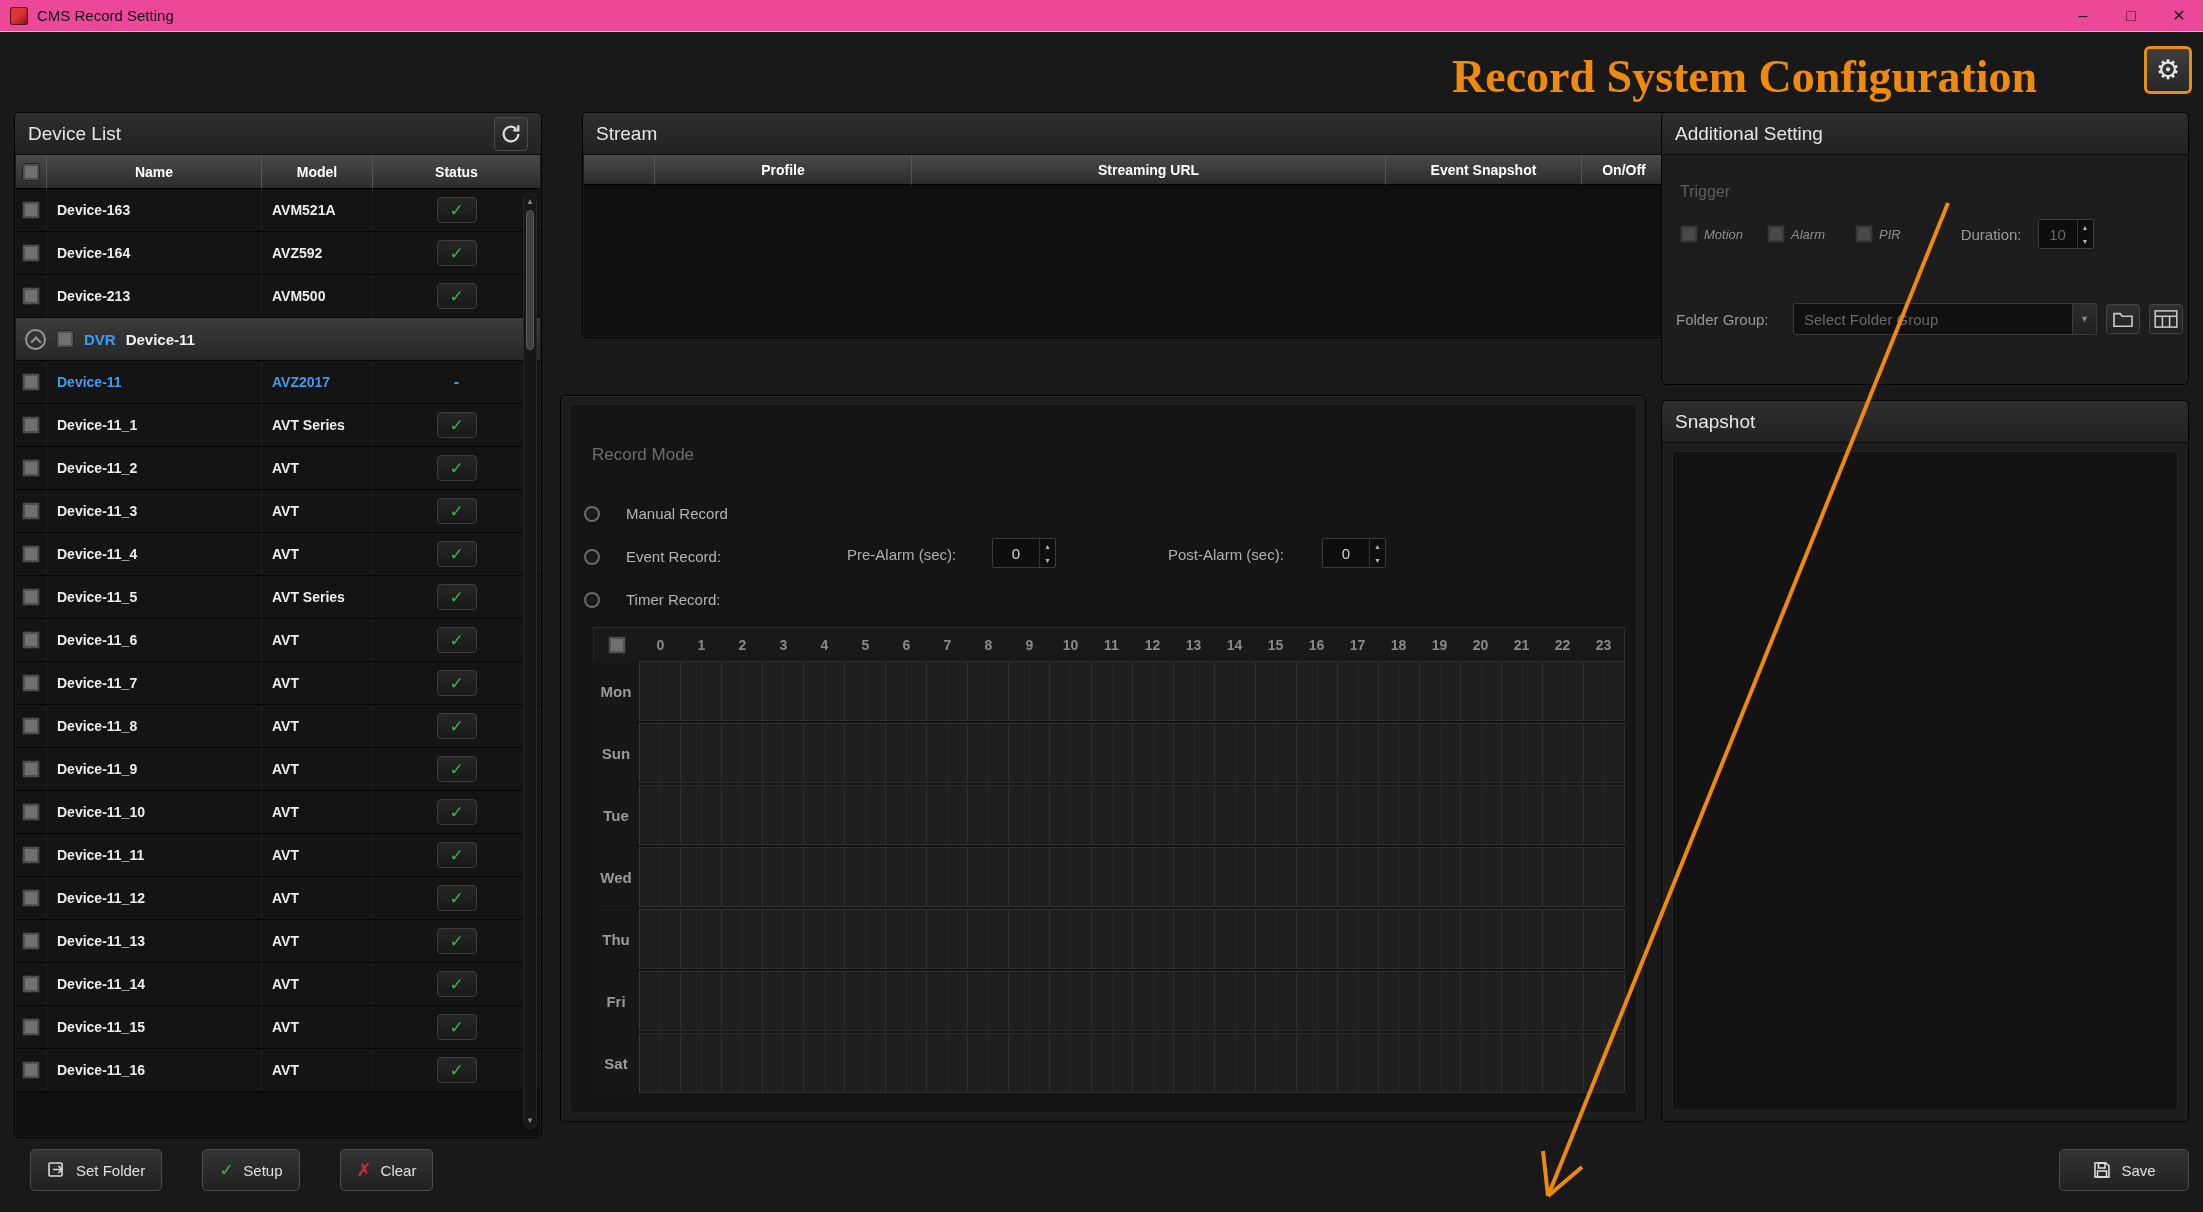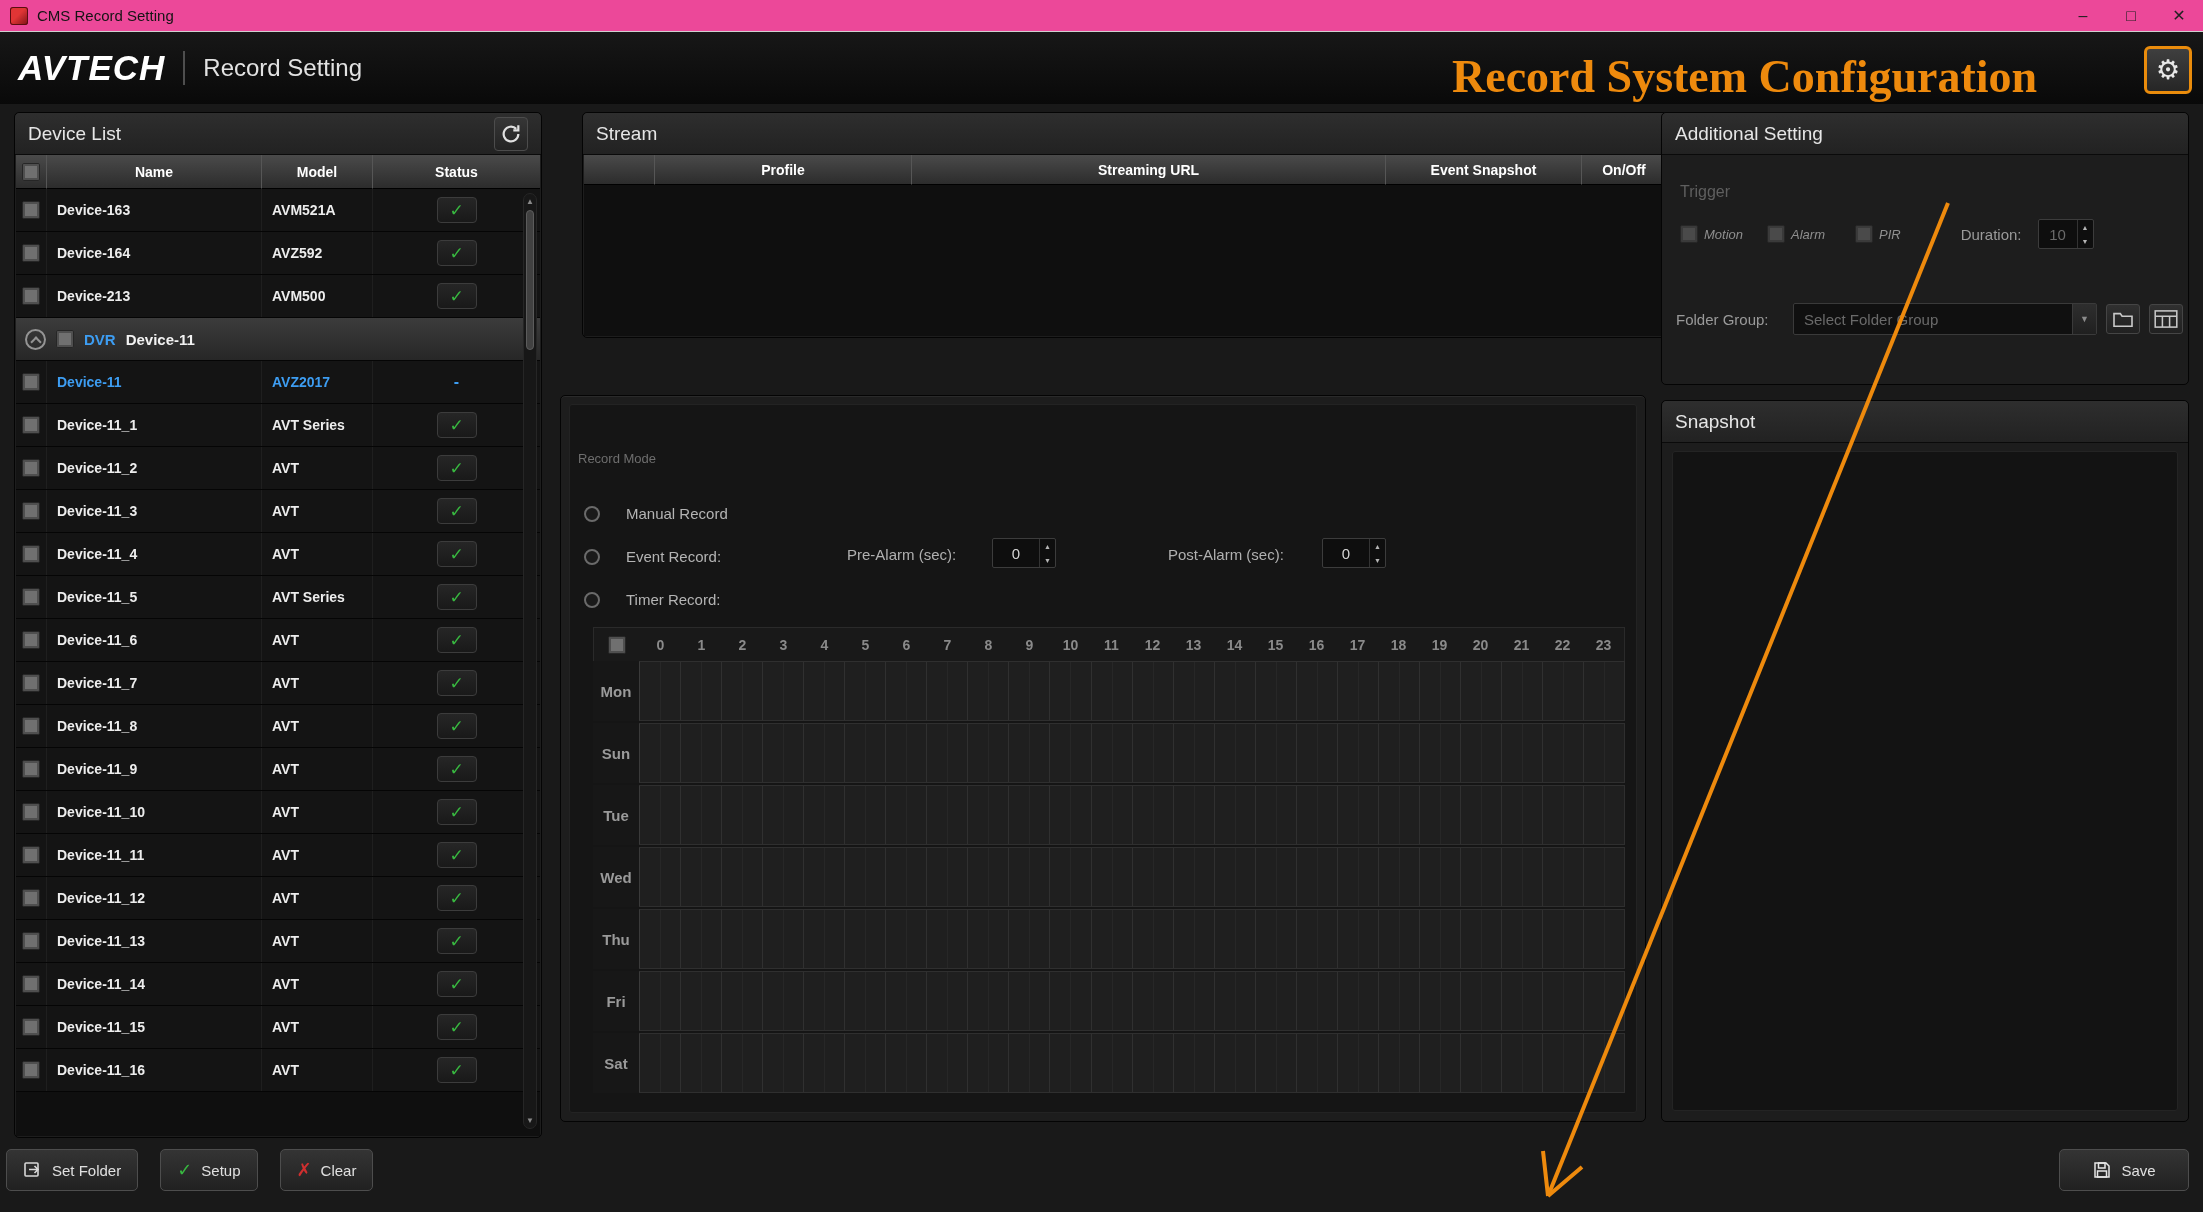--- a/index.html
+++ b/index.html
@@ -76,37 +76,37 @@
   .dl-tag { color:#3d9df2; font-weight:bold; font-size:15px; }
   .dl-glabel { color:#f2f2f2; font-weight:bold; font-size:15px; }
 
   .scrollbar { position:absolute; right:4px; top:80px; bottom:8px; width:14px; background:#171717;
     border:1px solid #262626; border-radius:7px; z-index:6; }
   .sb-arrow { position:absolute; left:0; right:0; text-align:center; color:#8a8a8a; font-size:8px; }
   .sb-arrow.up { top:3px; } .sb-arrow.down { bottom:3px; }
   .sb-thumb { position:absolute; top:16px; height:140px; left:2px; right:2px; background:#414141;
     border:1px solid #5c5c5c; border-radius:6px; }
 
-  .dl-actions { position:absolute; left:6px; top:1149px; display:flex; gap:22px; z-index:5; }
+  .dl-actions { position:absolute; left:30px; top:1149px; display:flex; gap:40px; z-index:5; }
   .btn { display:inline-flex; align-items:center; justify-content:center; gap:9px; height:42px; padding:0 16px;
     background:linear-gradient(#343434,#212121); border:1px solid #4d4d4d; border-radius:5px;
     color:#e0e0e0; font-size:15px; font-family:inherit; cursor:default; }
   .ic-check { color:#38b840; font-weight:bold; font-size:18px; }
   .ic-cross { color:#cf2f2f; font-weight:bold; font-size:18px; }
 
   
   .stream-panel { left:560px; top:112px; width:1086px; height:226px;margin-left:22px; }
   .stream-thead { position:absolute; top:42px; left:1px; right:1px; height:30px;
     display:grid; grid-template-columns:70px 257px 474px 196px 1fr; }
   .stream-body { position:absolute; left:1px; right:1px; top:72px; bottom:1px; background:#0f0f0f; }
 
   
   .rm-panel { left:560px; top:395px; width:1086px; height:727px; }
   .rm-inner { position:absolute; inset:8px; background:#151515; border:1px solid #232323; border-radius:3px; }
-  .rm-title { position:absolute; left:8px; top:40px; color:#6e6e6e; font-size:13px;margin-top:6px; }
+  .rm-title { position:absolute; left:22px; top:40px; color:#6e6e6e; font-size:17px; }
   .rm-row { position:absolute; display:flex; align-items:flex-end; gap:26px; height:22px; }
   .rm-row.manual { left:14px; top:95px; }
   .rm-row.event  { left:14px; top:138px; }
   .rm-row.timer  { left:14px; top:181px; }
   .radio { width:16px; height:16px; border-radius:50%; border:2px solid #6a6a6a; background:#1a1a1a; flex:none; }
   .rm-label { color:#b4b4b4; font-size:15px; }
   .rm-sub { position:absolute; color:#b0b0b0; font-size:15px; }
   .rm-sub.pre  { left:277px; top:141px; }
   .rm-sub.post { left:598px; top:141px; }
   .spin { position:absolute; width:64px; height:30px; background:#0e0e0e; border:1px solid #3c3c3c;
@@ -165,25 +165,20 @@
   <div class="titlebar">
     <div class="app-ico"></div>
     <span class="tb-title">CMS Record Setting</span>
     <div class="win-btns">
       <div class="win-btn">–</div>
       <div class="win-btn">□</div>
       <div class="win-btn">✕</div>
     </div>
   </div>
 
-  <div class="app-header">
-    <span class="logo">AVTECH</span>
-    <span class="hd-sep"></span>
-    <span class="page-title">Record Setting</span>
-  </div>
 
   <div class="gear-btn">
     <span class="gear-glyph">⚙</span>
   </div>
 
   <div class="annot-text">Record System Configuration</div>
   <svg class="annot-arrow" width="2203" height="1212" viewBox="0 0 2203 1212">
     <line x1="1948" y1="203" x2="1548" y2="1196" stroke="#ee8a0d" stroke-width="4"></line>
     <path d="M1548 1196 L1582 1167 M1548 1196 L1543 1151" stroke="#ee8a0d" stroke-width="4" fill="none"></path>
   </svg>

